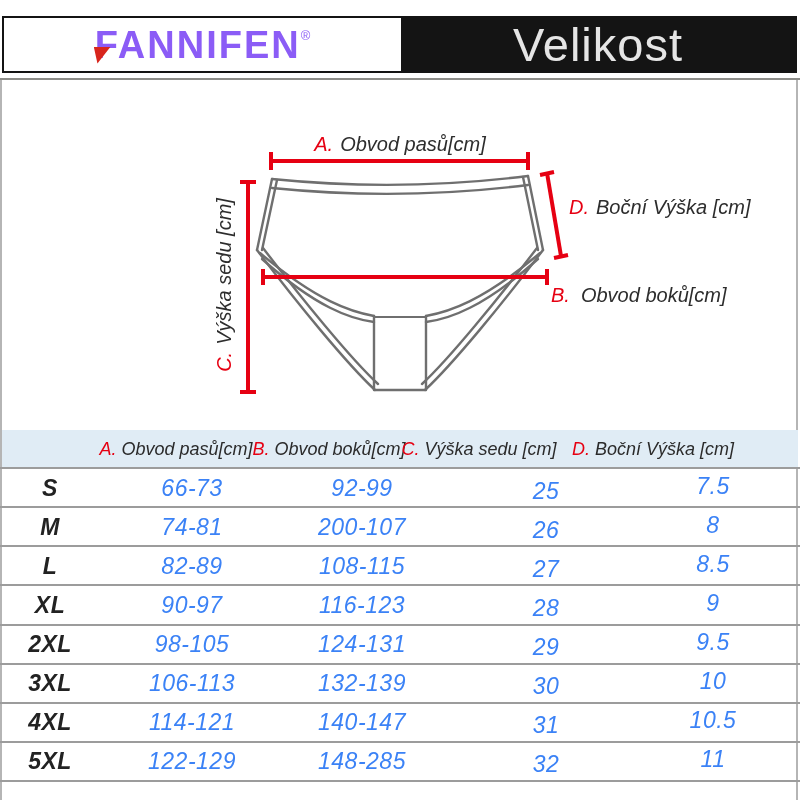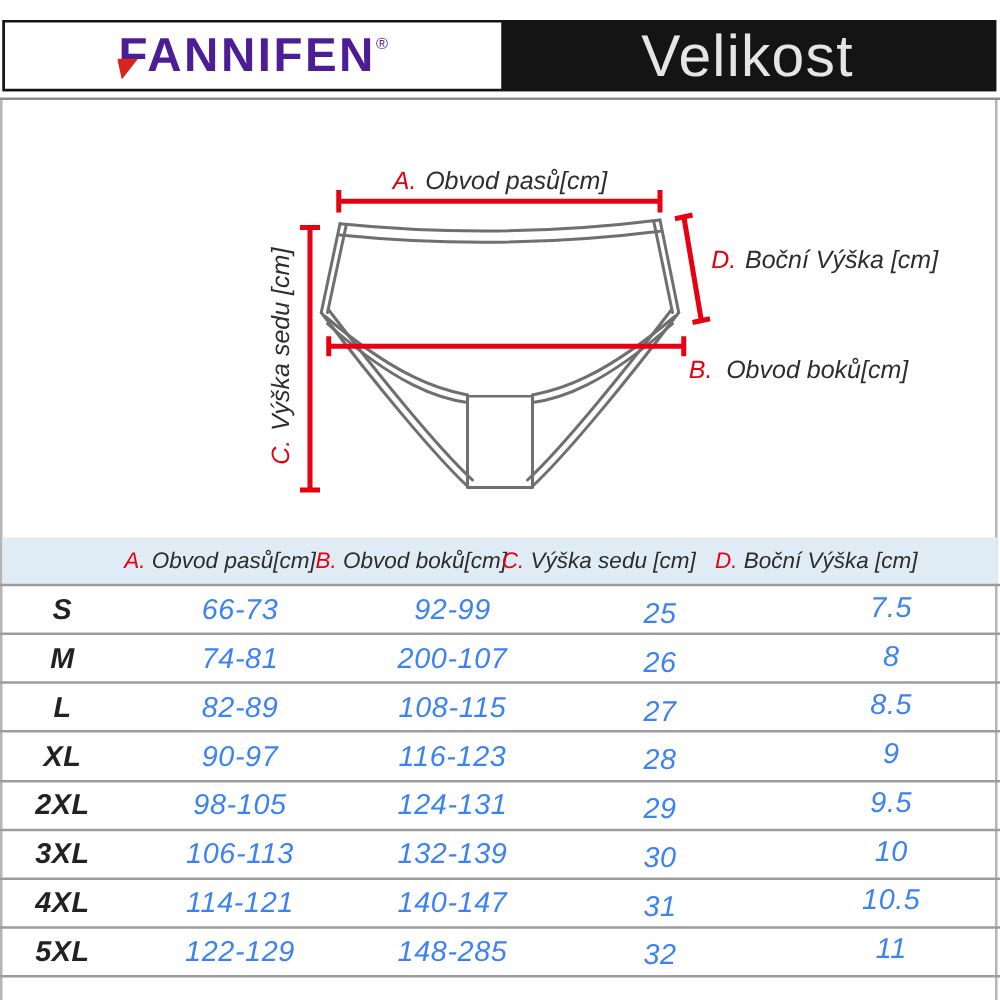--- a/index.html
+++ b/index.html
@@ -4,21 +4,21 @@
 <style>
   html,body{margin:0;padding:0;background:#ffffff;}
   .page{position:relative;width:800px;height:800px;background:#fff;overflow:hidden;
         font-family:"Liberation Sans",sans-serif;}
 
   
   .brand-header{position:absolute;left:2px;top:16px;width:795px;height:57px;
                 background:#141414;border:2px solid #141414;box-sizing:border-box;}
   .logo-box{position:absolute;left:0;top:0;width:397px;height:100%;background:#ffffff;
             display:flex;align-items:center;justify-content:center;}
-  .brand{position:relative;font-weight:bold;font-size:38px;letter-spacing:2px;color:#4c1d95;
+  .brand{position:relative;font-weight:bold;font-size:38px;letter-spacing:2px;color:#8b5cf6;
          line-height:1;}
   .brand .tri{position:absolute;left:-1px;top:21px;width:17px;height:17px;background:#d8251c;
               clip-path:polygon(0 0,100% 0,22% 100%);}
   .brand .reg{font-size:13px;font-weight:normal;letter-spacing:0;vertical-align:18px;}
   .title-box{position:absolute;left:397px;right:0;top:0;bottom:0;display:flex;
              align-items:center;justify-content:center;color:#e5e5e5;font-size:47px;
              letter-spacing:1px;}
   .header-divider{position:absolute;left:0;top:78px;width:800px;height:2px;background:#8d8d89;}
   .side-line{position:absolute;top:80px;width:2px;height:720px;background:#b5b5b5;}
   .side-line.left{left:0;}
@@ -36,21 +36,21 @@
          font-style:italic;font-size:18px;color:#2b2b2b;}
   .hcell .pre{color:#e60012;margin-right:5px;}
   .h-a{left:174px;} .h-b{left:327px;} .h-c{left:477px;} .h-d{left:651px;}
 
   .tbody{position:absolute;left:0;top:467px;width:800px;border-bottom:2px solid #9c9c9c;}
   .trow{position:relative;height:39.125px;border-top:2px solid #9c9c9c;box-sizing:border-box;}
   .cell{position:absolute;top:50%;transform:translate(-50%,-50%);white-space:nowrap;
         font-style:italic;font-size:23px;color:#3b82f6;letter-spacing:0.5px;}
   .c-size{left:50px;font-weight:bold;font-size:23px;color:#222;}
   .c-a{left:192px;} .c-b{left:362px;text-align:right;}
-  .c-c{left:528px;top:calc(50% + 3px);font-style:italic;} .c-d{left:713px;top:calc(50% - 2px);}
+  .c-c{left:546px;top:calc(50% + 3px);font-style:italic;} .c-d{left:713px;top:calc(50% - 2px);}
 </style>
 </head>
 <body>
 
 <div class="page">
 
   <div class="brand-header">
     <div class="logo-box">
       <span class="brand"><span class="tri"></span><span>FANNIFEN</span><span class="reg">®</span></span>
     </div>

